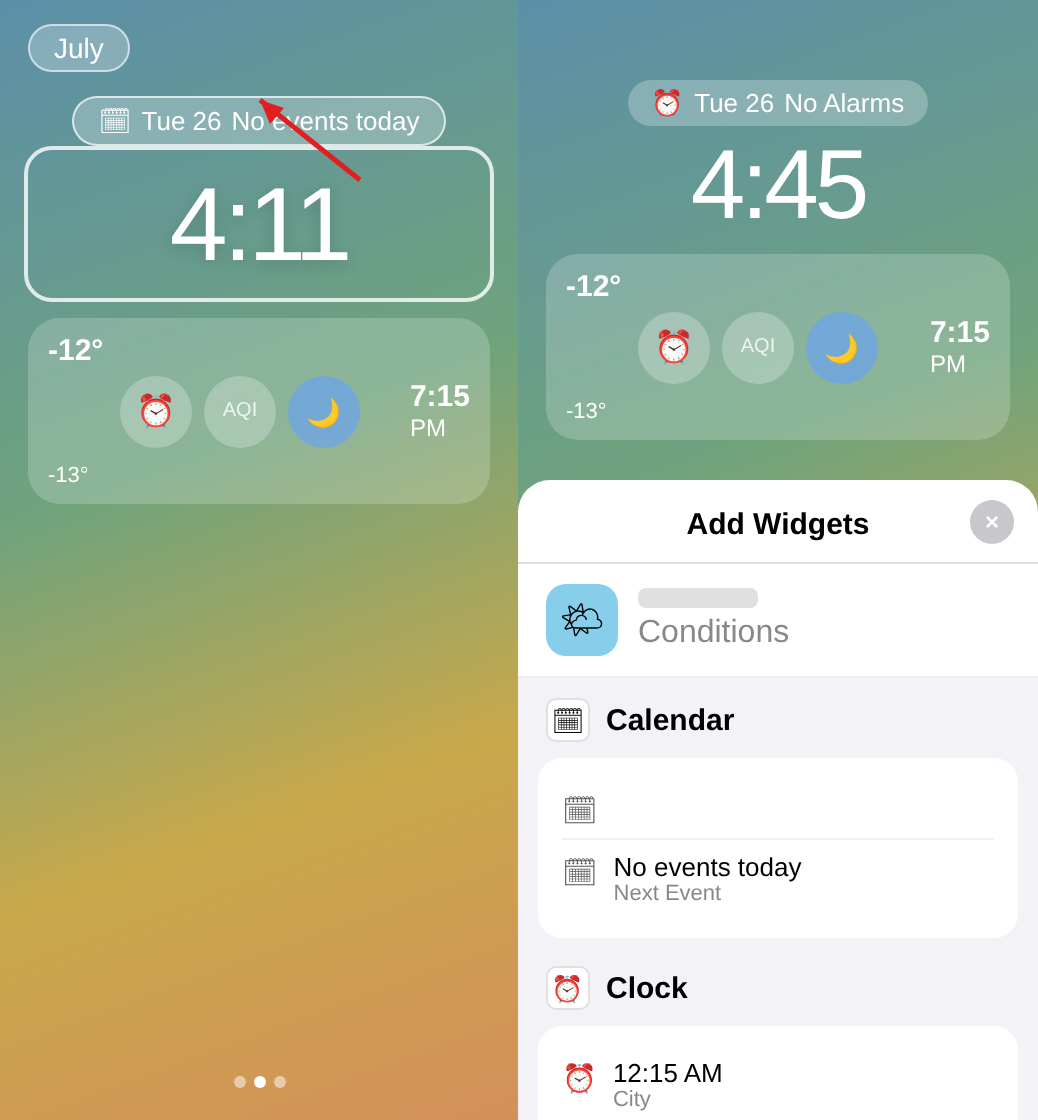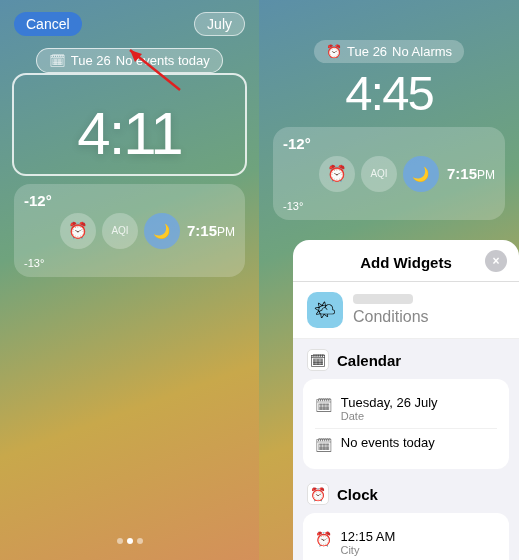--- a/index.html
+++ b/index.html
@@ -71,24 +71,24 @@
     }
 
     .red-arrow {
       width: 80px;
       height: 50px;
     }
 
     .left-time {
       text-align: center;
       color: white;
-      font-size: 60px;
+      font-size: 52px;
       font-weight: 200;
       letter-spacing: -2px;
-      margin-top: 20px;
+      margin-top: 4px;
       text-shadow: 0 2px 8px rgba(0,0,0,0.15);
     }
 
     
     .time-highlight-box {
       border: 2px solid rgba(255,255,255,0.8);
       border-radius: 14px;
       margin: 0 12px;
       padding: 4px 8px 6px;
     }
@@ -136,21 +136,22 @@
       border-radius: 50%;
       display: flex;
       align-items: center;
       justify-content: center;
       color: white;
       font-size: 14px;
     }
 
     .widget-time {
       display: flex;
-      align-items: flex-end;
+      flex-direction: column;
+      align-items: flex-start;
       color: white;
       margin-left: auto;
     }
 
     .widget-time .wtime {
       font-size: 15px;
       font-weight: 600;
     }
 
     .widget-time .wampm {
@@ -227,21 +228,20 @@
       padding: 8px 10px;
     }
 
     
     .add-widgets-sheet {
       flex: 1;
       background: #f2f2f7;
       border-radius: 16px 16px 0 0;
       overflow-y: auto;
       position: relative;
-      margin-left: 34px;
     }
 
     .sheet-header {
       display: flex;
       align-items: center;
       justify-content: center;
       padding: 14px 16px 10px;
       position: relative;
       border-bottom: 1px solid #ddd;
       background: white;
@@ -381,21 +381,20 @@
       font-size: 10px;
       color: rgba(255,255,255,0.8);
       text-align: left;
     }
   </style>
 </head>
 <body>
 
 <div class="left-panel">
   <div class="left-top-bar">
-    <button class="cancel-btn">Cancel</button>
     <button class="done-btn">July</button>
   </div>
 
   <div class="left-date-pill">
     <span>🗓</span>
     <span>Tue 26</span>
     <span>No events today</span>
   </div>
 
   <div class="arrow-container">
@@ -487,29 +486,26 @@
     <div class="section-header">
       <div class="section-icon calendar-section-icon">
         <span>🗓</span>
       </div>
       <span class="section-name">Calendar</span>
     </div>
 
     <div class="widget-card">
       <div class="widget-card-row">
         <span class="row-icon">🗓</span>
-        <div class="row-text">
-          <div class="row-label">Tuesday, 26 July</div>
-          <div class="row-sublabel">Date</div>
-        </div>
       </div>
       <div class="widget-card-row">
         <span class="row-icon">🗓</span>
         <div class="row-text">
           <div class="row-label">No events today</div>
+          <div class="row-sublabel">Next Event</div>
         </div>
       </div>
     </div>
 
     <div class="section-header">
       <div class="section-icon clock-section-icon">
         <span>⏰</span>
       </div>
       <span class="section-name">Clock</span>
     </div>

